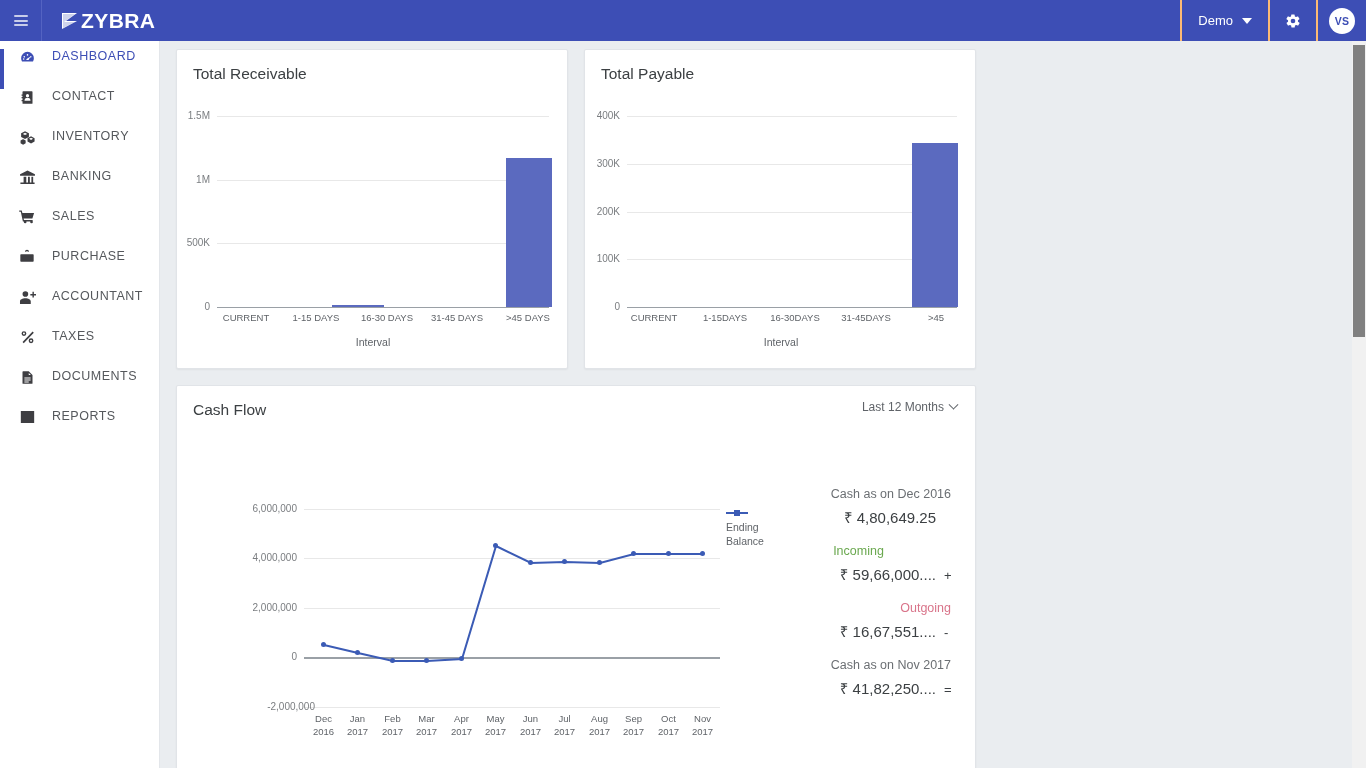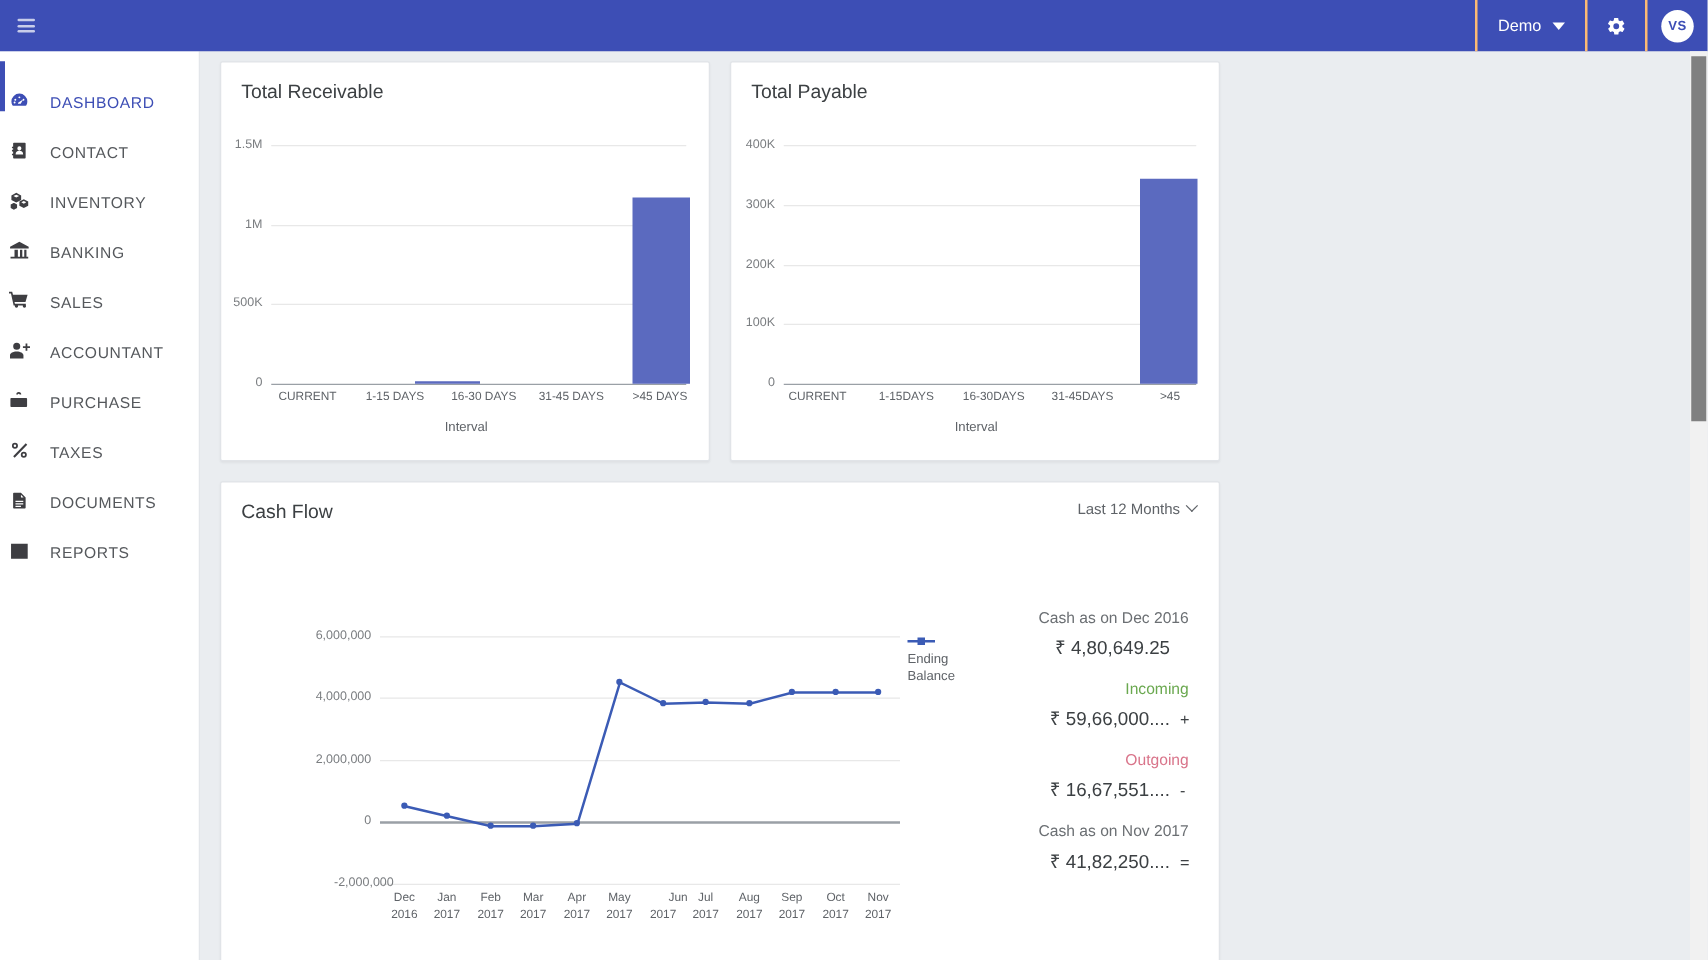--- a/index.html
+++ b/index.html
@@ -70,22 +70,22 @@
   #sidebar {
     position: absolute; top: 41px; left: 0;
     width: 160px; height: 727px;
     background: #ffffff;
     border-right: 1px solid #e3e6ea;
     padding-top: 8px;
     z-index: 10;
   }
   .nav-item {
     height: 40px;
-    display: flex; align-items: flex-end;
-    padding-left: 0;
+    display: flex; align-items: flex-start;
+    padding-left: 12px;
     border-left: 4px solid transparent;
     cursor: pointer;
   }
   .nav-item .nav-icon {
     width: 22px; display: flex; align-items: center; justify-content: center;
     color: #3e3e42;
     flex-shrink: 0;
   }
   .nav-item .nav-label {
     margin-left: 14px;
@@ -171,21 +171,21 @@
     font-size: 10.5px; color: #5f6368; line-height: 14px; width: 46px;
   }
 
   
   #cf-summary {
     position: absolute; right: 24px; top: 100px;
     width: 185px; text-align: right;
   }
   .sum-block { margin-bottom: 16px; }
   .sum-caption { font-size: 12.5px; color: #6b6f73; line-height: 16px; }
-  .sum-caption.green { color: #6aa84f; }
+  .sum-caption.green { color: #6aa84f; text-align: center; }
   .sum-caption.red   { color: #d9748a; }
   .sum-value {
     font-size: 15px; color: #3c4043; margin-top: 5px;
     display: flex; justify-content: flex-end; align-items: baseline; gap: 8px;
   }
   .sum-value .op { font-size: 13px; color: #3c4043; width: 7px; text-align: left; }
 
   
   #scrollbar-track {
     position: absolute; right: 0; top: 41px;
@@ -201,20 +201,27 @@
 <body>
 
 <div id="topbar">
   <div id="hamburger">
     <div class="bars">
         <i></i>
         <i></i>
         <i></i>
       </div>
   </div>
+  <div id="logo-wrap">
+    <svg id="logo-mark" width="19" height="20" viewBox="0 0 19 20">
+      <path d="M2 2 L17 2 L6 10 L17 10 L2 18 L2 13 L10 13 L2 13 Z" fill="#ffffff"></path>
+      <path d="M3 3 L15 3 L4 11 L15 11 L3 17 L3 12 L11 12 L3 12 Z" fill="#3d4eb5" opacity="0.25"></path>
+    </svg>
+    <span id="logo-text">ZYBRA</span>
+  </div>
 
   <div id="topbar-right">
     <div class="tb-cell" id="org-switcher">
       <span>Demo</span>
       <span class="caret"></span>
     </div>
     <div class="tb-cell" id="settings-cell">
       <svg width="16" height="16" viewBox="0 0 24 24">
         <path fill="#ffffff" d="M19.4 13a7.6 7.6 0 0 0 0-2l2.1-1.6a.5.5 0 0 0 .1-.6l-2-3.5a.5.5 0 0 0-.6-.2l-2.5 1a7.3 7.3 0 0 0-1.7-1l-.4-2.6a.5.5 0 0 0-.5-.4h-4a.5.5 0 0 0-.5.4l-.4 2.6a7.3 7.3 0 0 0-1.7 1l-2.5-1a.5.5 0 0 0-.6.2l-2 3.5a.5.5 0 0 0 .1.6L4.6 11a7.6 7.6 0 0 0 0 2l-2.1 1.6a.5.5 0 0 0-.1.6l2 3.5a.5.5 0 0 0 .6.2l2.5-1a7.3 7.3 0 0 0 1.7 1l.4 2.6a.5.5 0 0 0 .5.4h4a.5.5 0 0 0 .5-.4l.4-2.6a7.3 7.3 0 0 0 1.7-1l2.5 1a.5.5 0 0 0 .6-.2l2-3.5a.5.5 0 0 0-.1-.6zM12 15.5A3.5 3.5 0 1 1 15.5 12 3.5 3.5 0 0 1 12 15.5z"></path>
       </svg>
@@ -267,34 +274,34 @@
     <span class="nav-icon">
       <svg width="18" height="17" viewBox="0 0 24 24">
           <path fill="currentColor" d="M1 2h3.6l.9 3.5H22l-2.4 8H7.2l.5 2H20v2H6.2L3.2 4H1zm6.5 16.2a1.9 1.9 0 1 1 1.9 1.9 1.9 1.9 0 0 1-1.9-1.9zm9 0a1.9 1.9 0 1 1 1.9 1.9 1.9 1.9 0 0 1-1.9-1.9z"></path>
         </svg>
     </span>
     <span class="nav-label">SALES</span>
   </div>
 
   <div class="nav-item">
     <span class="nav-icon">
+      <svg width="18" height="16" viewBox="0 0 24 24">
+          <path fill="currentColor" d="M9 4a3 3 0 0 1 6 0h-2a1 1 0 0 0-2 0zm-6 4h18a1 1 0 0 1 1 1v9a1 1 0 0 1-1 1H3a1 1 0 0 1-1-1V9a1 1 0 0 1 1-1z"></path>
+        </svg>
+    </span>
+    <span class="nav-label">PURCHASE</span>
+  </div>
+
+  <div class="nav-item">
+    <span class="nav-icon">
       <svg width="19" height="17" viewBox="0 0 24 24">
           <path fill="currentColor" d="M9 3a4 4 0 1 1-4 4 4 4 0 0 1 4-4zm0 10c4.2 0 7.6 1.9 7.6 4.3V21H1.4v-3.7C1.4 14.9 4.8 13 9 13zm10-9h2v3h3v2h-3v3h-2V9h-3V7h3z"></path>
         </svg>
     </span>
     <span class="nav-label">ACCOUNTANT</span>
-  </div>
-
-  <div class="nav-item">
-    <span class="nav-icon">
-      <svg width="18" height="16" viewBox="0 0 24 24">
-          <path fill="currentColor" d="M9 4a3 3 0 0 1 6 0h-2a1 1 0 0 0-2 0zm-6 4h18a1 1 0 0 1 1 1v9a1 1 0 0 1-1 1H3a1 1 0 0 1-1-1V9a1 1 0 0 1 1-1z"></path>
-        </svg>
-    </span>
-    <span class="nav-label">PURCHASE</span>
   </div>
 
   <div class="nav-item">
     <span class="nav-icon">
       <svg width="17" height="17" viewBox="0 0 24 24">
           <path fill="currentColor" d="M19.2 3.6 5 18.4l1.7 1.7L20.9 5.3zM7 3a3.4 3.4 0 1 0 3.4 3.4A3.4 3.4 0 0 0 7 3zm0 2a1.4 1.4 0 1 1-1.4 1.4A1.4 1.4 0 0 1 7 5zm10 8.2a3.4 3.4 0 1 0 3.4 3.4 3.4 3.4 0 0 0-3.4-3.4zm0 2a1.4 1.4 0 1 1-1.4 1.4 1.4 1.4 0 0 1 1.4-1.4z"></path>
         </svg>
     </span>
     <span class="nav-label">TAXES</span>
   </div>
@@ -423,21 +430,21 @@
       <div class="tick-x" style="left:158px; top:327px; width:45px;">Jan</div>
       <div class="tick-x" style="left:158px; top:340px; width:45px;">2017</div>
       <div class="tick-x" style="left:193px; top:327px; width:45px;">Feb</div>
       <div class="tick-x" style="left:193px; top:340px; width:45px;">2017</div>
       <div class="tick-x" style="left:227px; top:327px; width:45px;">Mar</div>
       <div class="tick-x" style="left:227px; top:340px; width:45px;">2017</div>
       <div class="tick-x" style="left:262px; top:327px; width:45px;">Apr</div>
       <div class="tick-x" style="left:262px; top:340px; width:45px;">2017</div>
       <div class="tick-x" style="left:296px; top:327px; width:45px;">May</div>
       <div class="tick-x" style="left:296px; top:340px; width:45px;">2017</div>
-      <div class="tick-x" style="left:343px; top:327px; width:45px;">Jun</div>
+      <div class="tick-x" style="left:331px; top:327px; width:45px;">Jun</div>
       <div class="tick-x" style="left:331px; top:340px; width:45px;">2017</div>
       <div class="tick-x" style="left:365px; top:327px; width:45px;">Jul</div>
       <div class="tick-x" style="left:365px; top:340px; width:45px;">2017</div>
       <div class="tick-x" style="left:400px; top:327px; width:45px;">Aug</div>
       <div class="tick-x" style="left:400px; top:340px; width:45px;">2017</div>
       <div class="tick-x" style="left:434px; top:327px; width:45px;">Sep</div>
       <div class="tick-x" style="left:434px; top:340px; width:45px;">2017</div>
       <div class="tick-x" style="left:469px; top:327px; width:45px;">Oct</div>
       <div class="tick-x" style="left:469px; top:340px; width:45px;">2017</div>
       <div class="tick-x" style="left:503px; top:327px; width:45px;">Nov</div>

